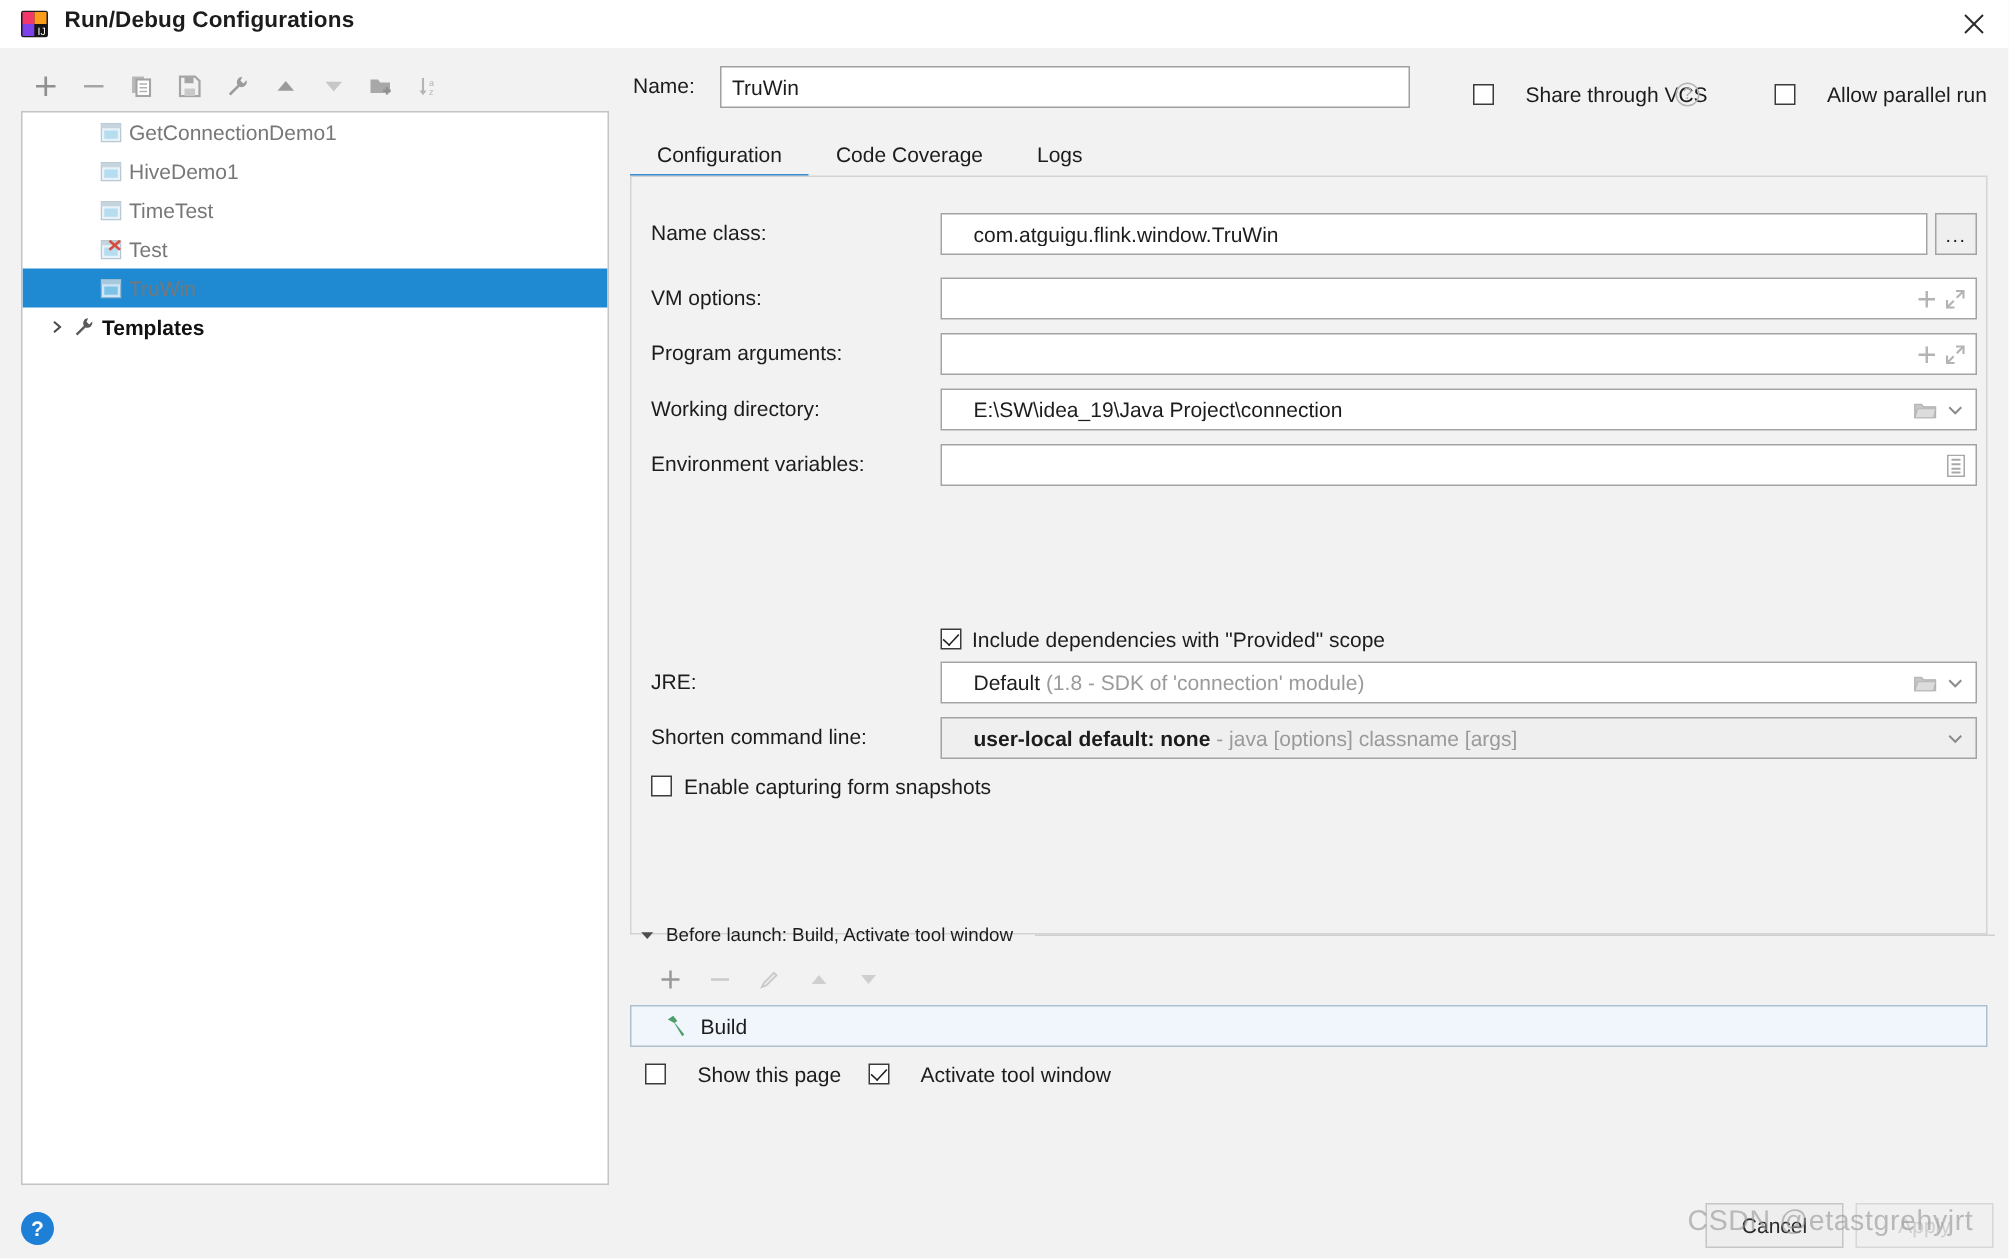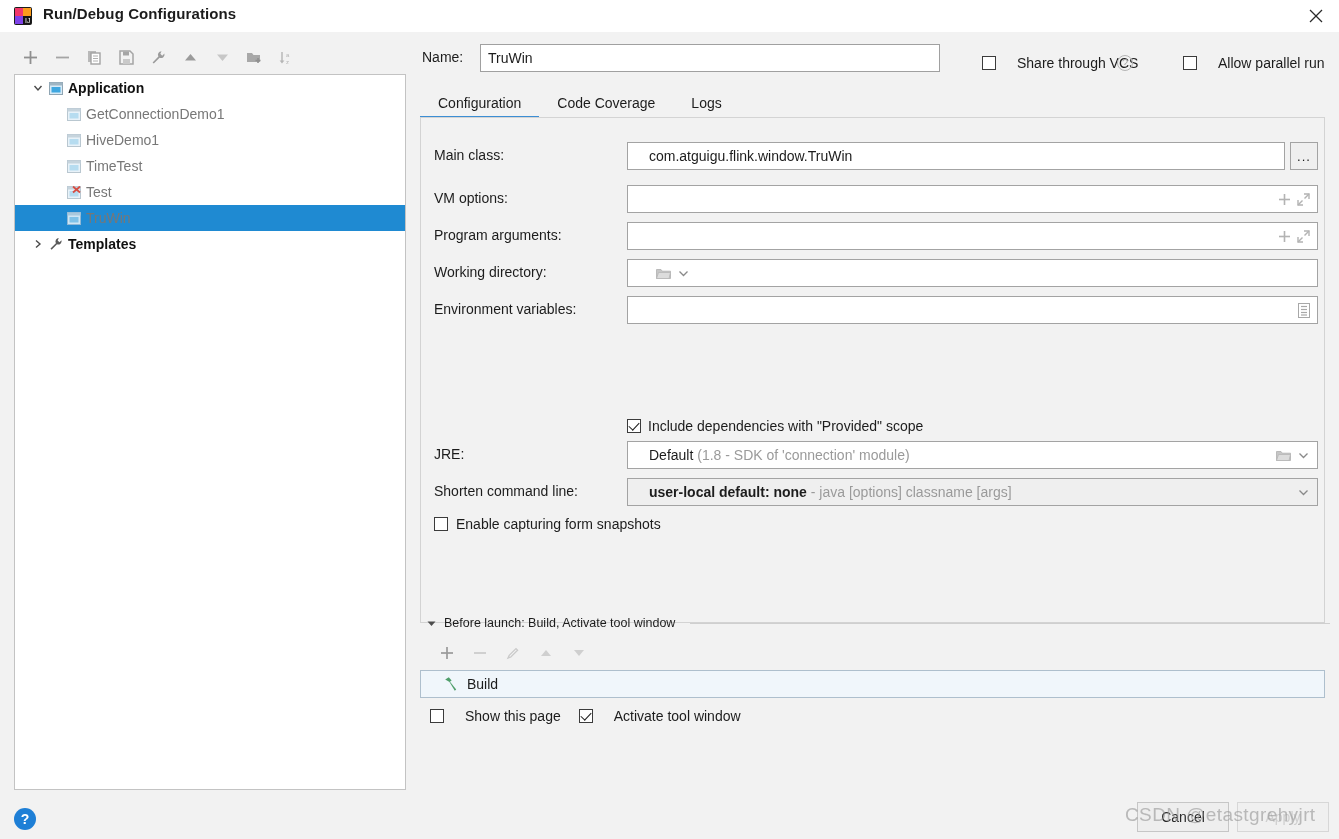--- a/index.html
+++ b/index.html
@@ -361,35 +361,20 @@
         <line x1="4" y1="2" x2="4" y2="12" stroke="#b5b5b5" stroke-width="1.4"></line>
         <path d="M4 13.5 L1.6 10.4 H6.4 Z" fill="#b5b5b5"></path>
         <text x="8" y="7" font-size="6" fill="#b5b5b5" font-family="Liberation Sans, sans-serif">a</text>
         <text x="8" y="13.5" font-size="6" fill="#b5b5b5" font-family="Liberation Sans, sans-serif">z</text>
       </svg>
     </div>
   </div>
 
   <div id="tree-panel">
 
-    <div class="tree-row group">
-      <span class="tw-arrow">
-        <svg width="10" height="10" viewBox="0 0 10 10">
-          <path d="M1.5 3 L5 7 L8.5 3" fill="none" stroke="#4a4a4a" stroke-width="1.4"></path>
-        </svg>
-      </span>
-      <span class="tw-icon">
-        <svg width="14" height="13" viewBox="0 0 14 13">
-          <rect x="0.5" y="0.5" width="13" height="12" fill="#d7eaf7" stroke="#8fa5b3" stroke-width="1"></rect>
-          <rect x="0.5" y="0.5" width="13" height="3" fill="#9fb5c3"></rect>
-          <rect x="2.5" y="5" width="9" height="5.5" fill="#3fa7e0"></rect>
-        </svg>
-      </span>
-      <span class="tree-label">Application</span>
-    </div>
 
     <div class="tree-row child">
       <span class="tw-icon">
         <svg width="14" height="13" viewBox="0 0 14 13">
           <rect x="0.5" y="0.5" width="13" height="12" fill="#e8f2f9" stroke="#b9c7d0" stroke-width="1"></rect>
           <rect x="0.5" y="0.5" width="13" height="3" fill="#c6d4dd"></rect>
           <rect x="2.5" y="5" width="9" height="5.5" fill="#b6dcf0"></rect>
         </svg>
       </span>
       <span class="tree-label">GetConnectionDemo1</span>
@@ -478,21 +463,21 @@
     <div id="tabs">
       <div class="tab active">Configuration</div>
       <div class="tab">Code Coverage</div>
       <div class="tab">Logs</div>
     </div>
     <div id="tab-underline"></div>
 
     <div id="config-body">
 
       <div class="frow" style="top:24px;">
-        <span class="flabel">Main class:</span>
+        <span class="flabel">Name class:</span>
         <div class="fctl" style="width:658px;">
           <span class="val">com.atguigu.flink.window.TruWin</span>
         </div>
         <div class="browse-btn" style="left:869px; top:0;">...</div>
       </div>
 
       <div class="frow" style="top:67px;">
         <span class="flabel">VM options:</span>
         <div class="fctl" style="width:691px;">
           <span class="val"></span>
@@ -526,20 +511,21 @@
               <path d="M6 12 H1 V7" fill="none" stroke="#b3b3b3" stroke-width="1.4"></path>
               <path d="M1 12 L5.5 7.5" stroke="#b3b3b3" stroke-width="1.4"></path>
             </svg>
           </span>
         </div>
       </div>
 
       <div class="frow" style="top:141px;">
         <span class="flabel">Working directory:</span>
         <div class="fctl" style="width:691px;">
+          <span class="val">E:\SW\idea_19\Java Project\connection</span>
           <span class="adorn">
             <svg width="15" height="13" viewBox="0 0 15 13">
               <path d="M0.5 2.5 H5 L6.3 4.2 H14.5 V11.5 H0.5 Z" fill="#c6c6c6" stroke="#b0b0b0" stroke-width="0.8"></path>
               <path d="M2.5 5.5 H14.5 L13 11.5 H0.5 Z" fill="#dcdcdc" stroke="#b6b6b6" stroke-width="0.8"></path>
             </svg>
             <svg width="13" height="13" viewBox="0 0 13 13">
               <path d="M2.5 4.5 L6.5 8.5 L10.5 4.5" fill="none" stroke="#8a8a8a" stroke-width="1.3"></path>
             </svg>
           </span>
         </div>

